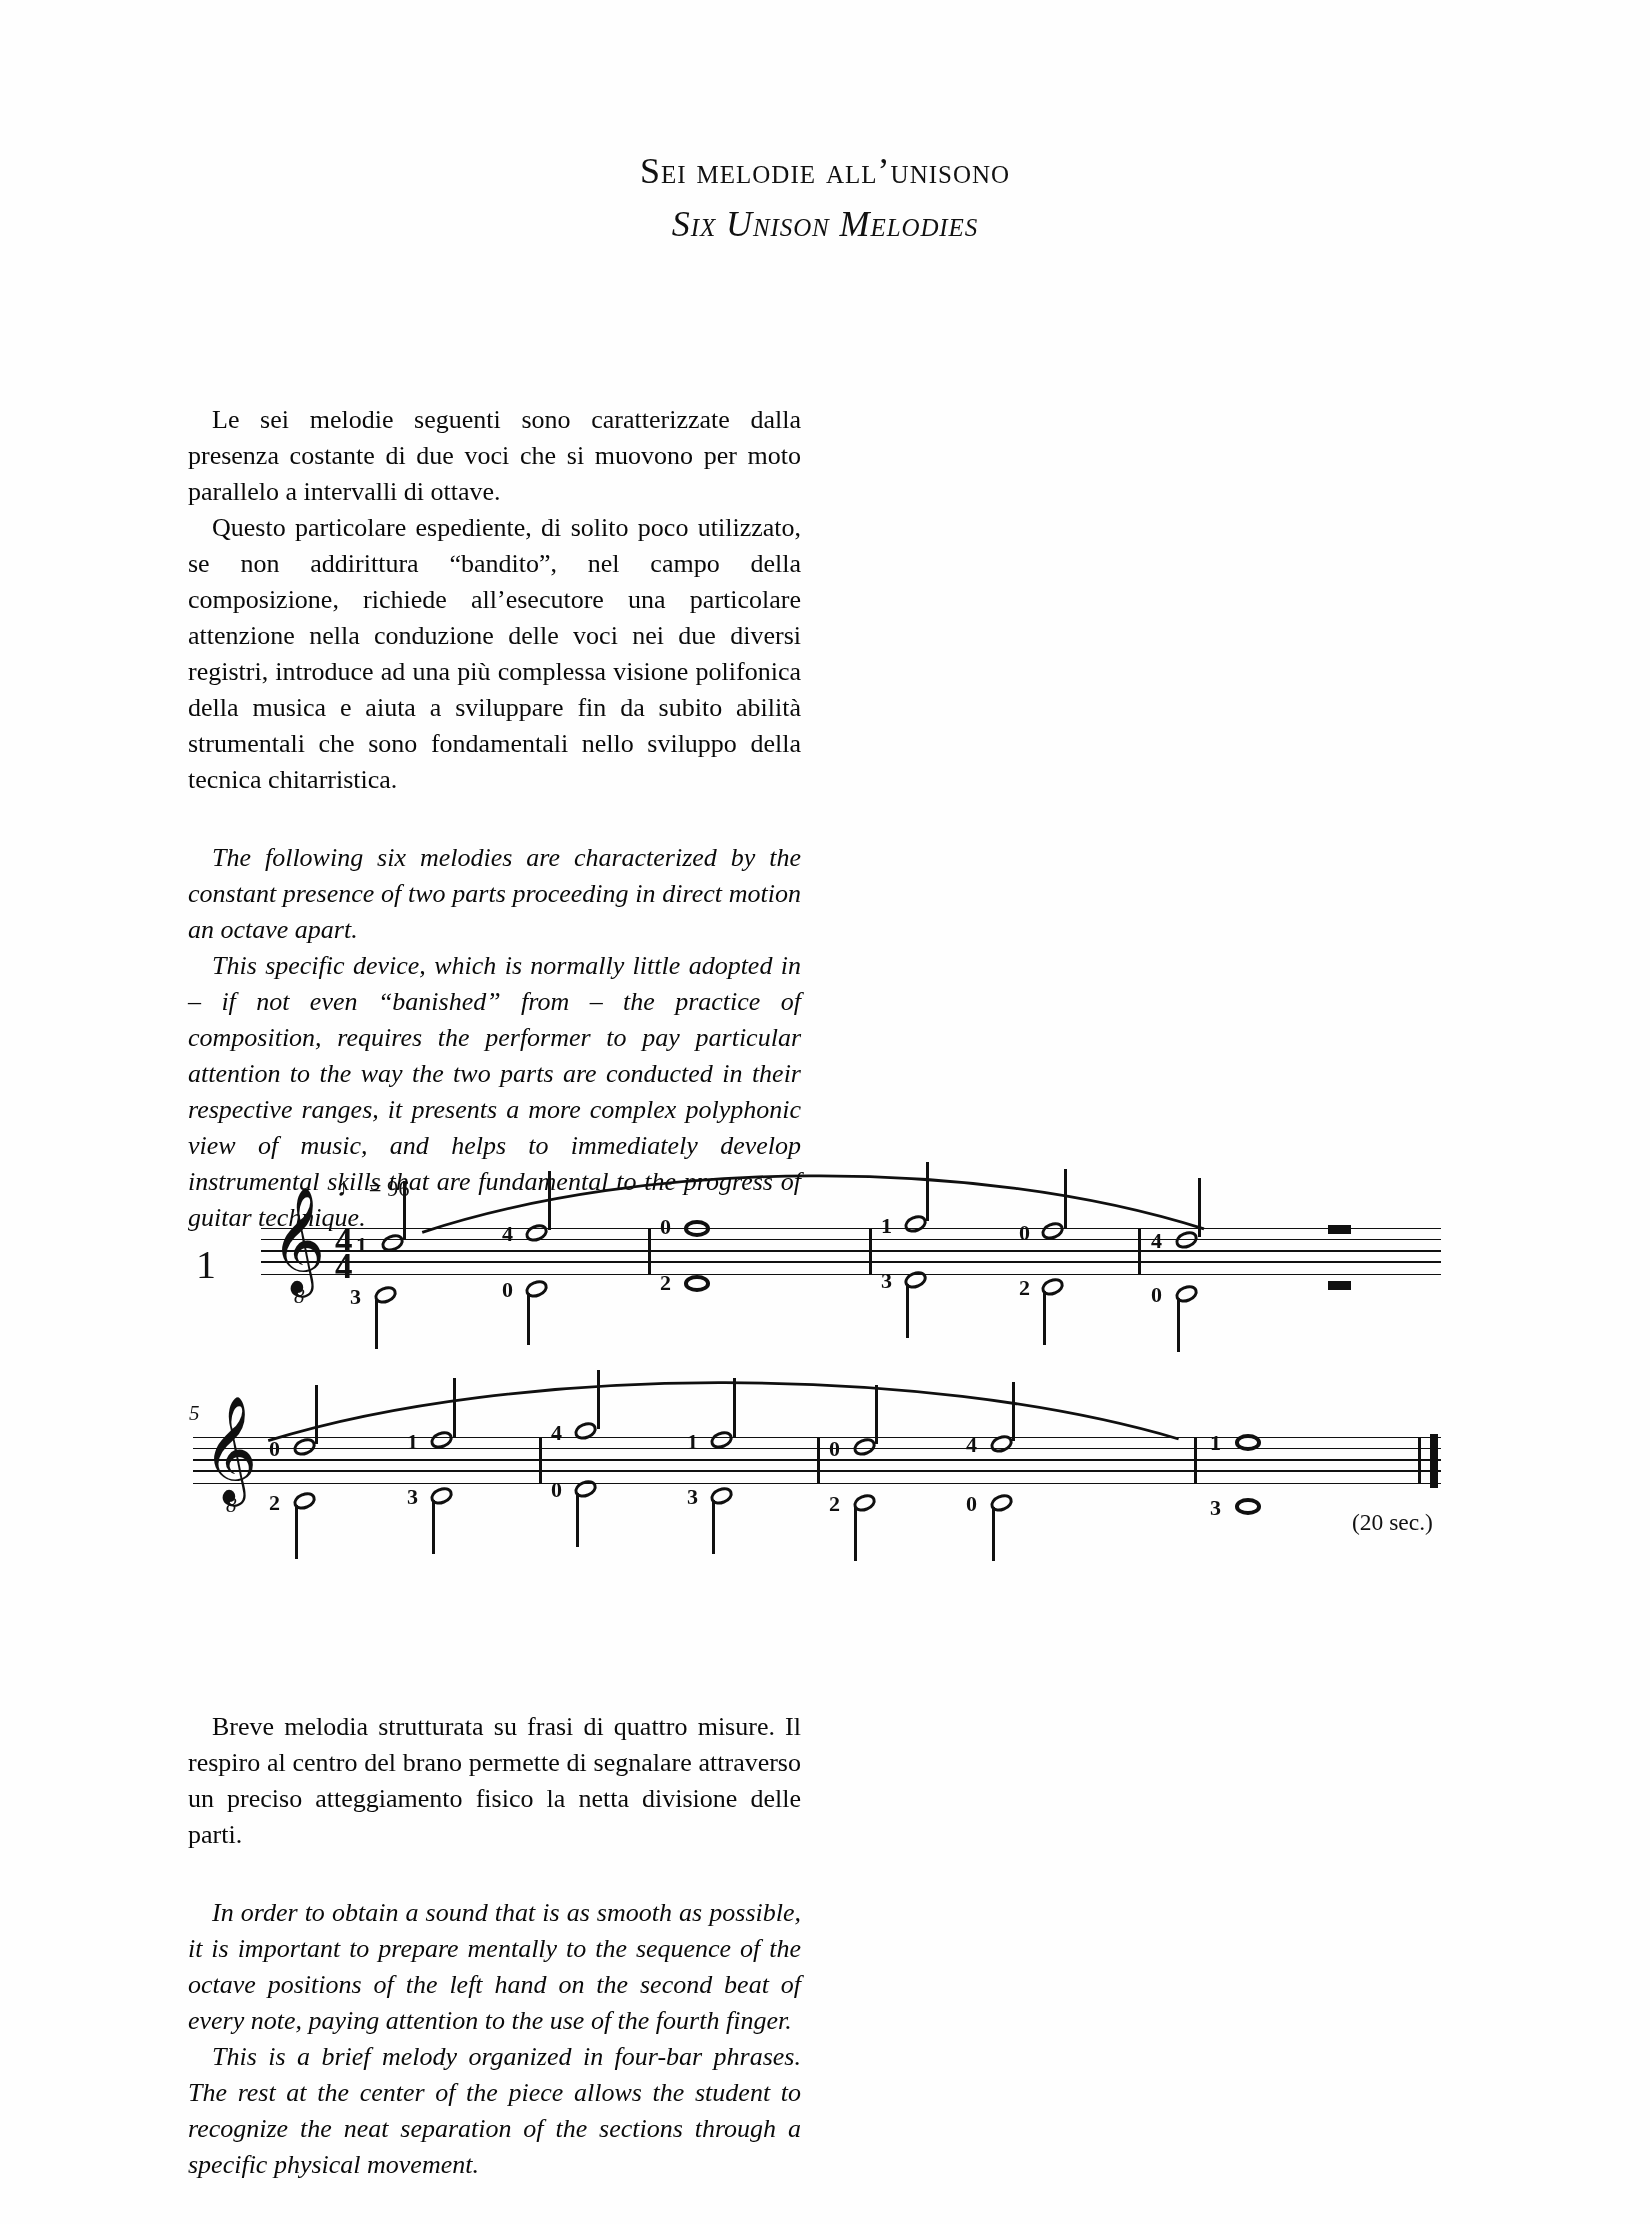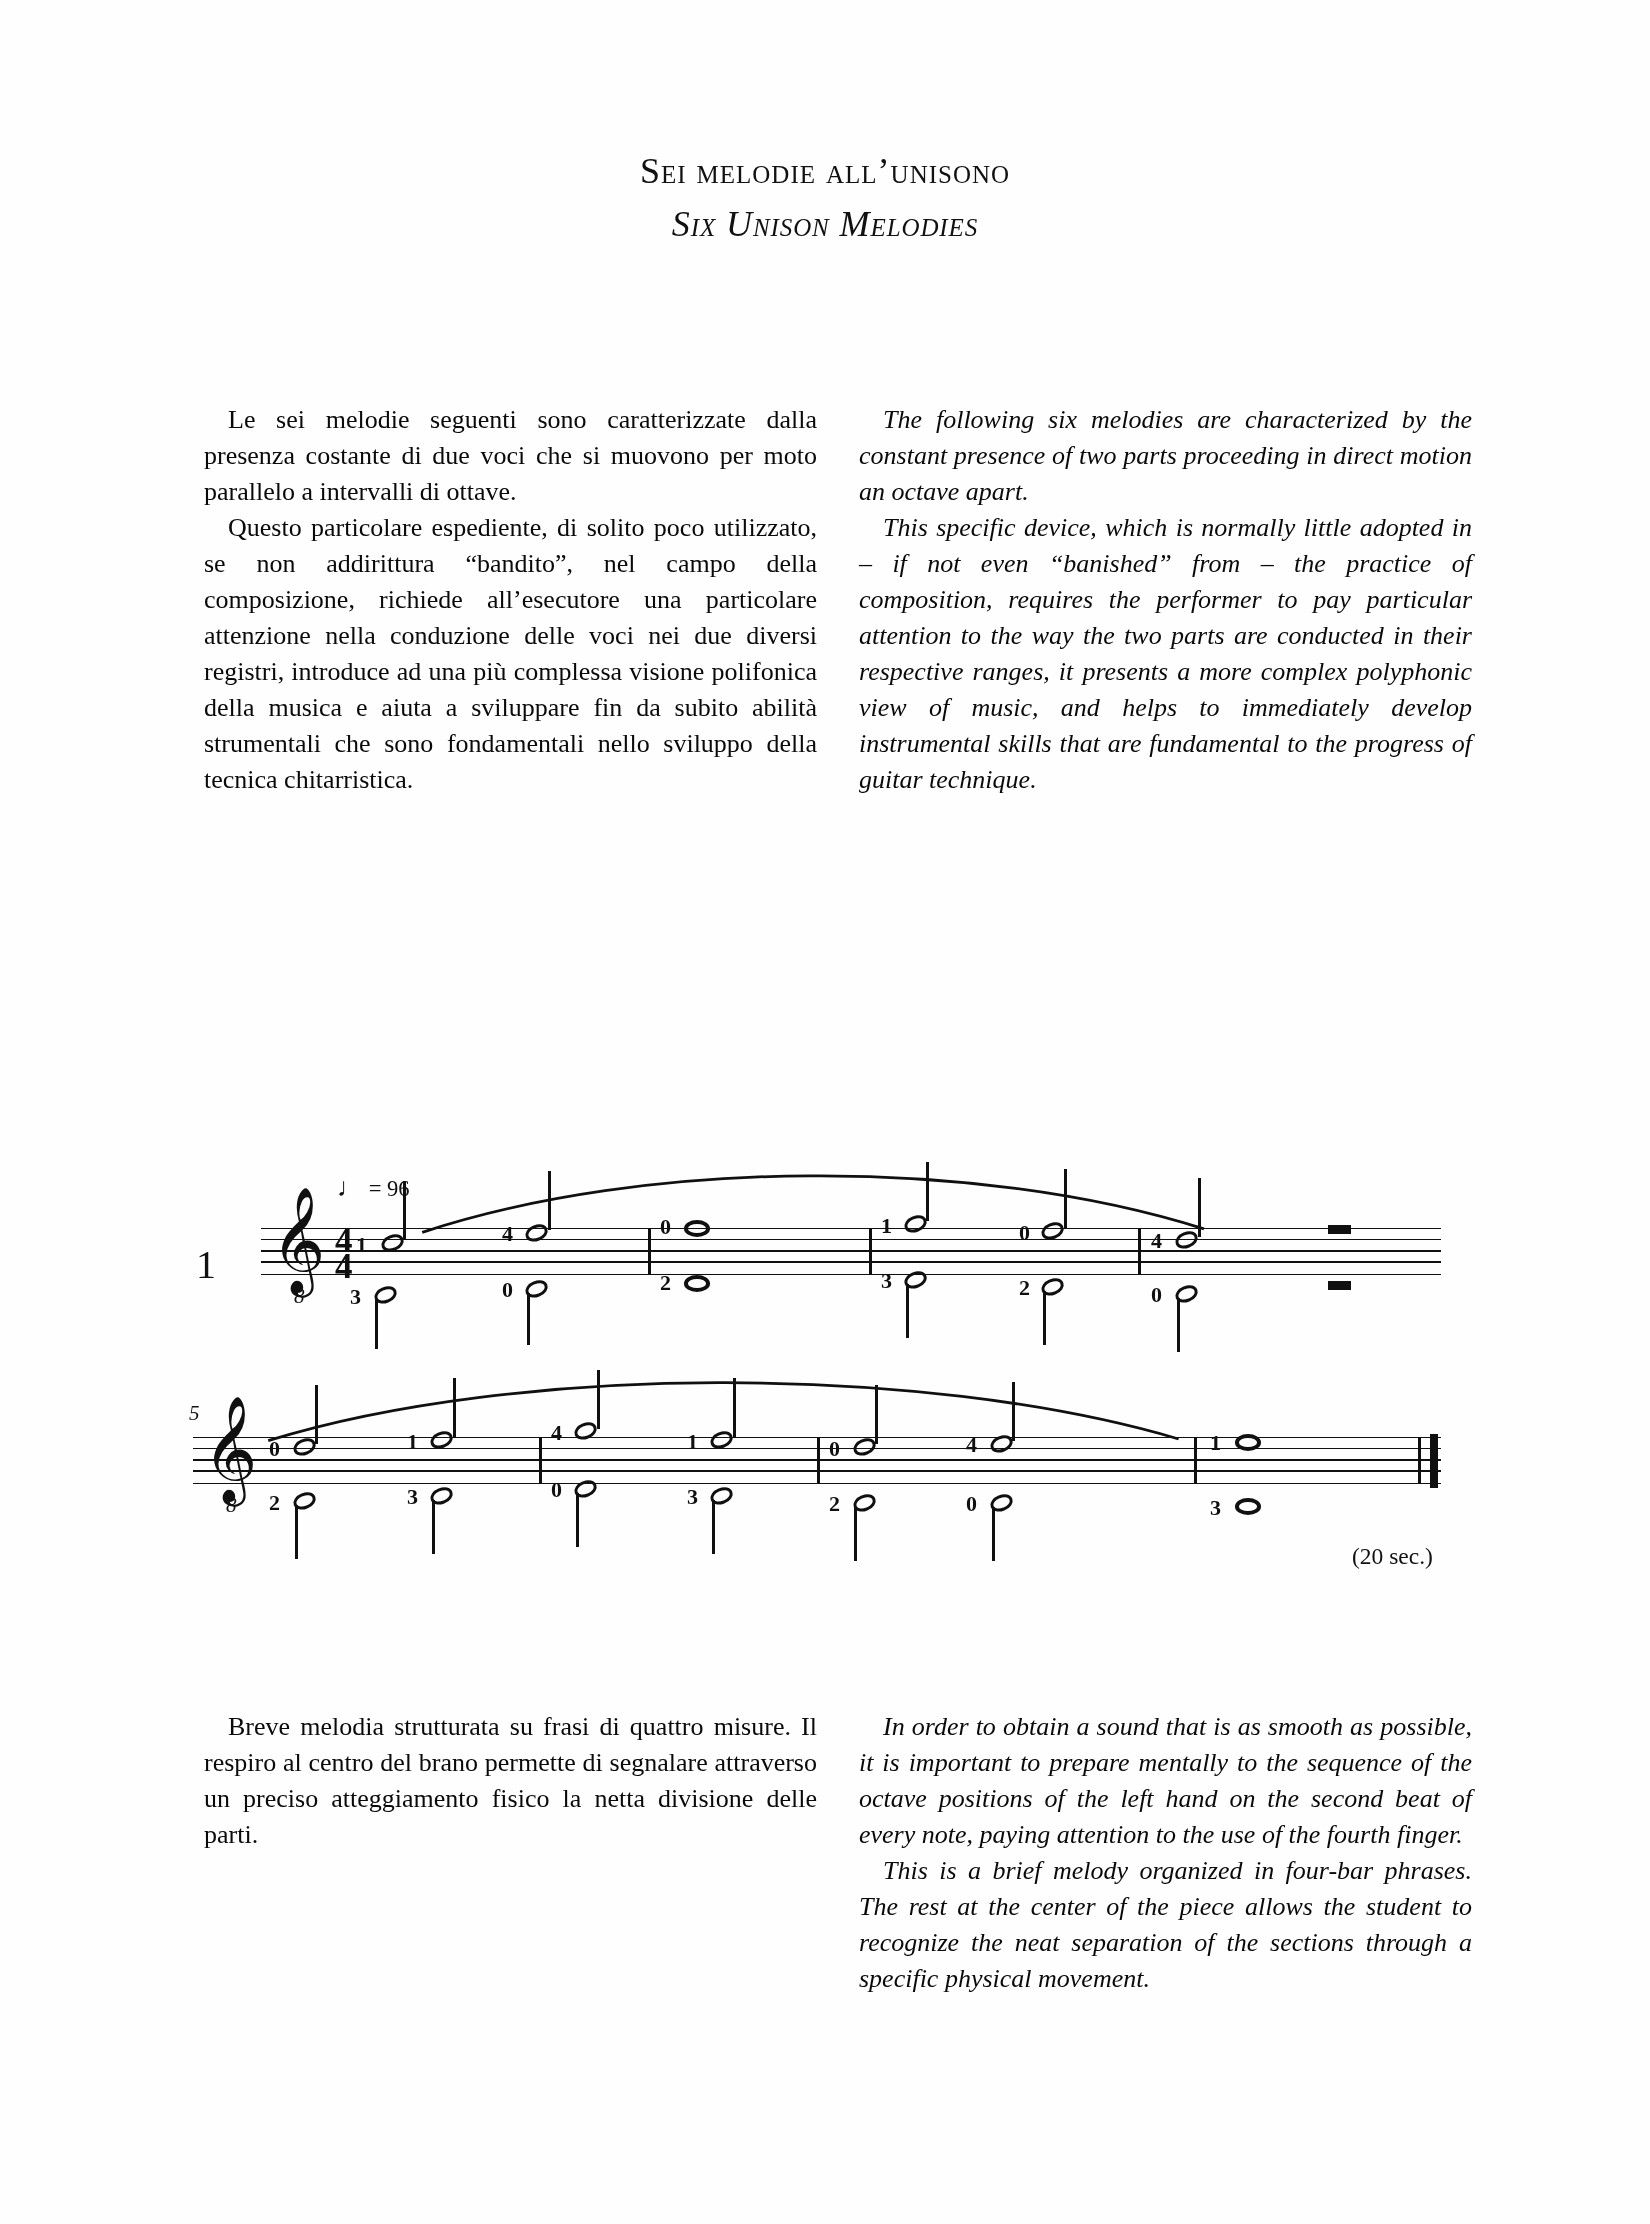--- a/index.html
+++ b/index.html
@@ -45,24 +45,25 @@
     font-style: italic;
     font-variant: small-caps;
     letter-spacing: 0.9px;
     line-height: 1.0;
     color: #111;
   }
 
   
   .cols {
     position: absolute;
-    left: 204px;
+    left: 188px;
     width: 1276px;
     display: flex;
     gap: 42px;
+    flex-direction: column;
   }
   .cols.top  { top: 402px; }
   .cols.bot  { top: 1709px; }
 
   .col {
     width: 613px;
   }
   .col p {
     margin: 0;
     text-align: justify;
@@ -202,21 +203,20 @@
     white-space: nowrap;
   }
   .tempo .gliph {
     font-size: 26px;
   }
   .duration-note {
     position: absolute;
     font-size: 23.5px;
     color: #111;
     font-family: "Liberation Serif", serif;
-    margin-top: 34px;
   }
 </style>
 </head>
 <body>
 
 <div class="page">
 
   <div class="title-block">
     <div class="title-main">Sei melodie all’unisono</div>
     <div class="title-sub">Six Unison Melodies</div>

